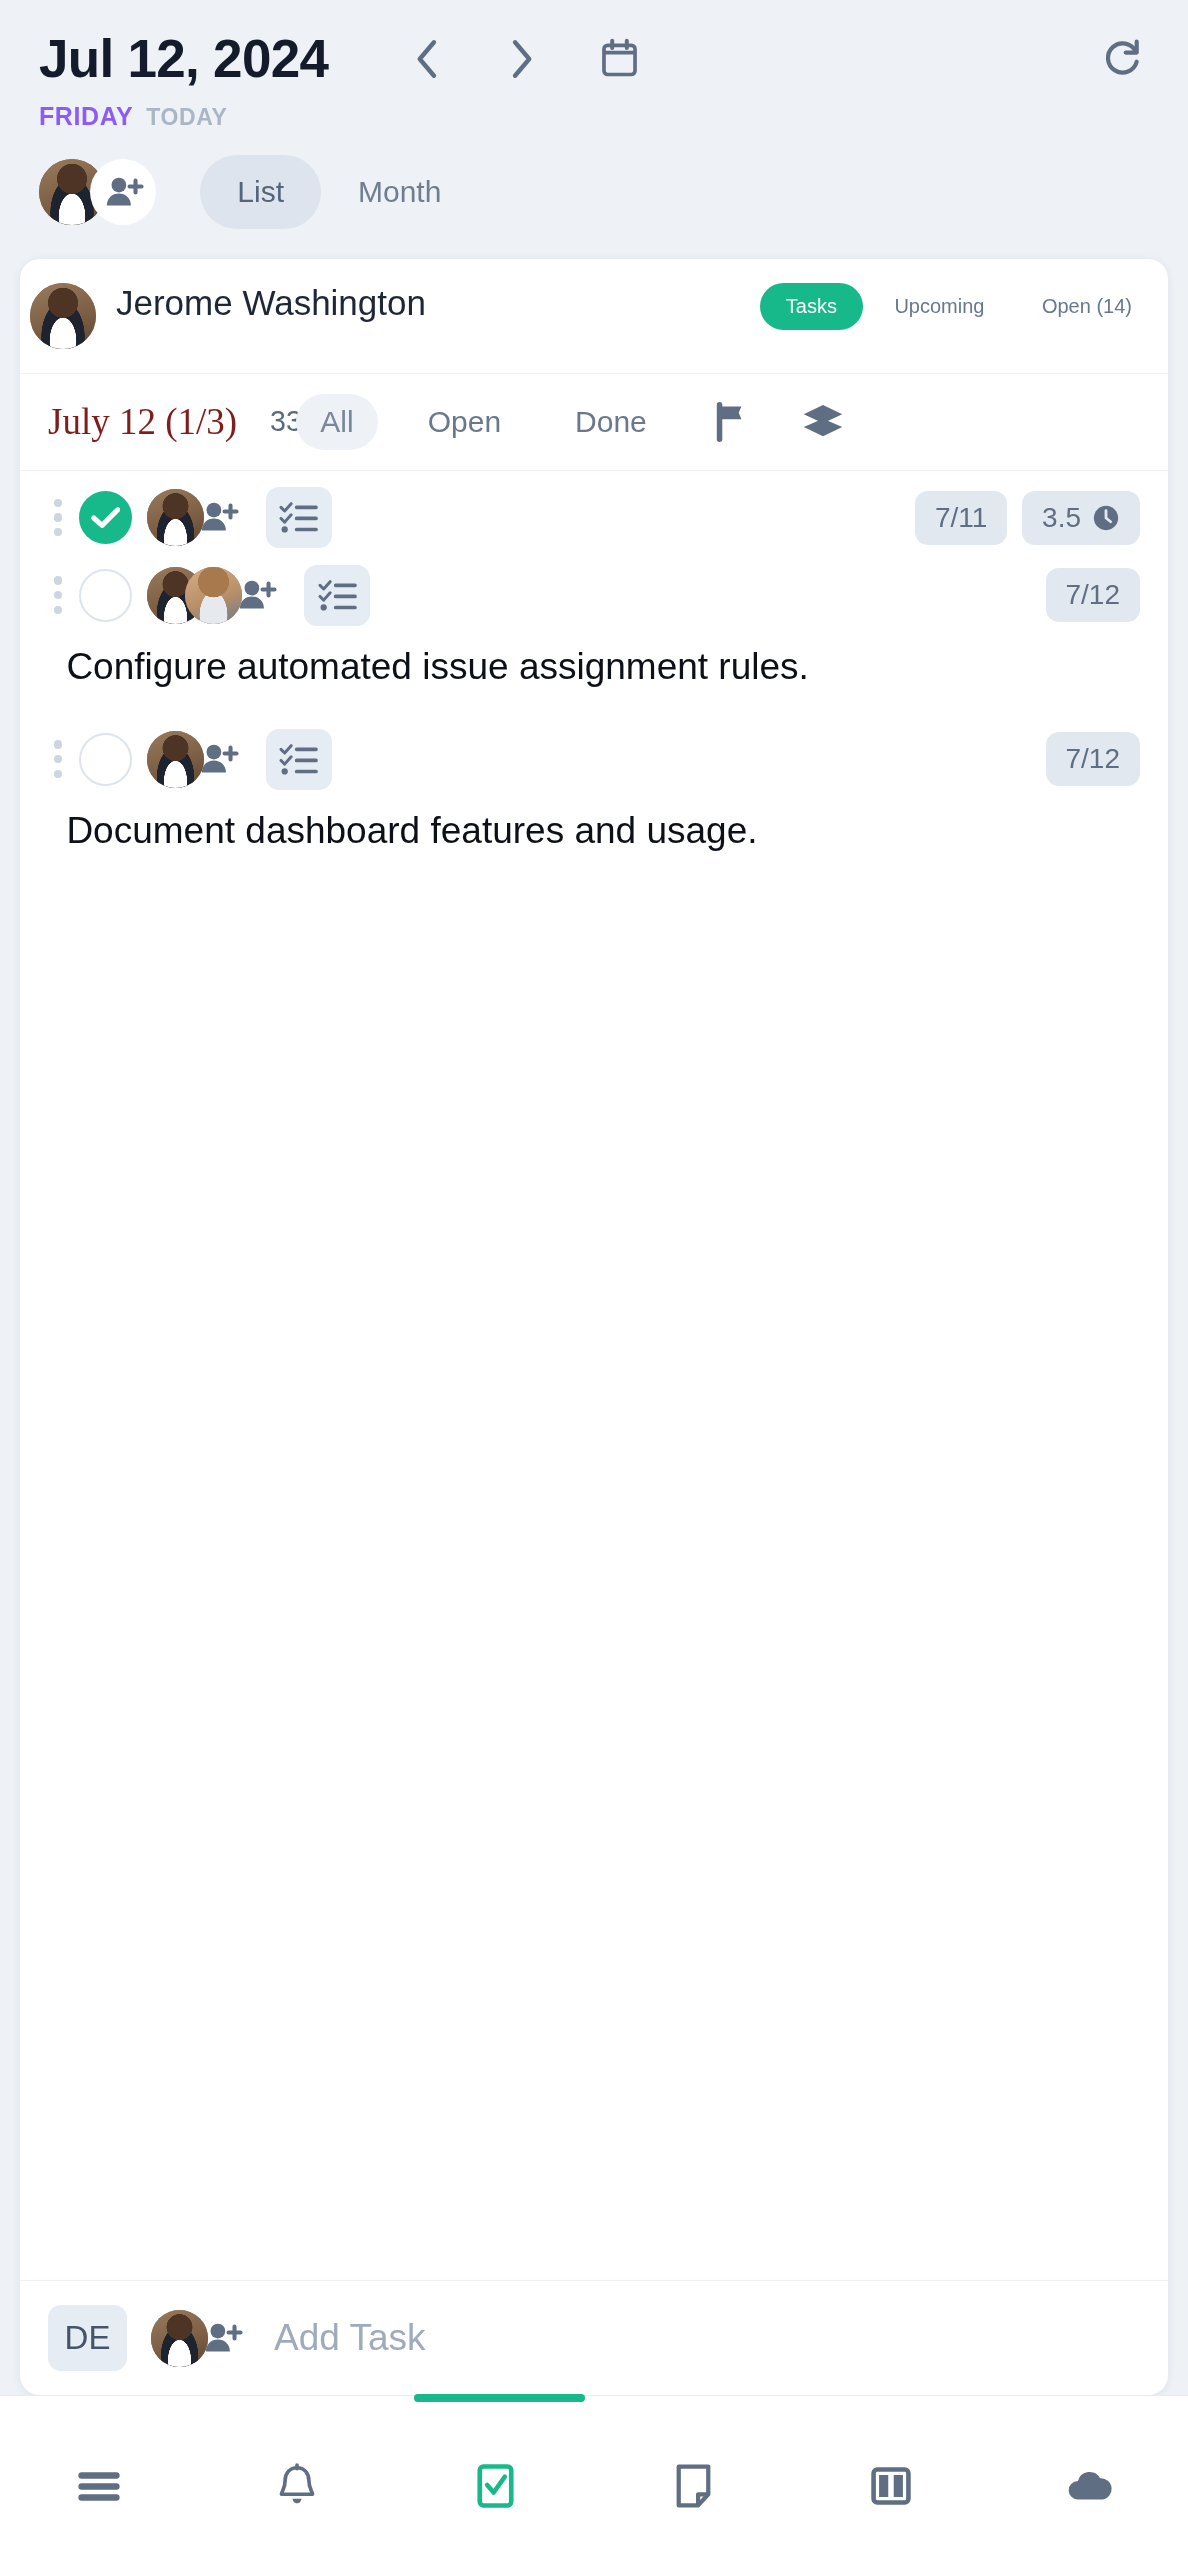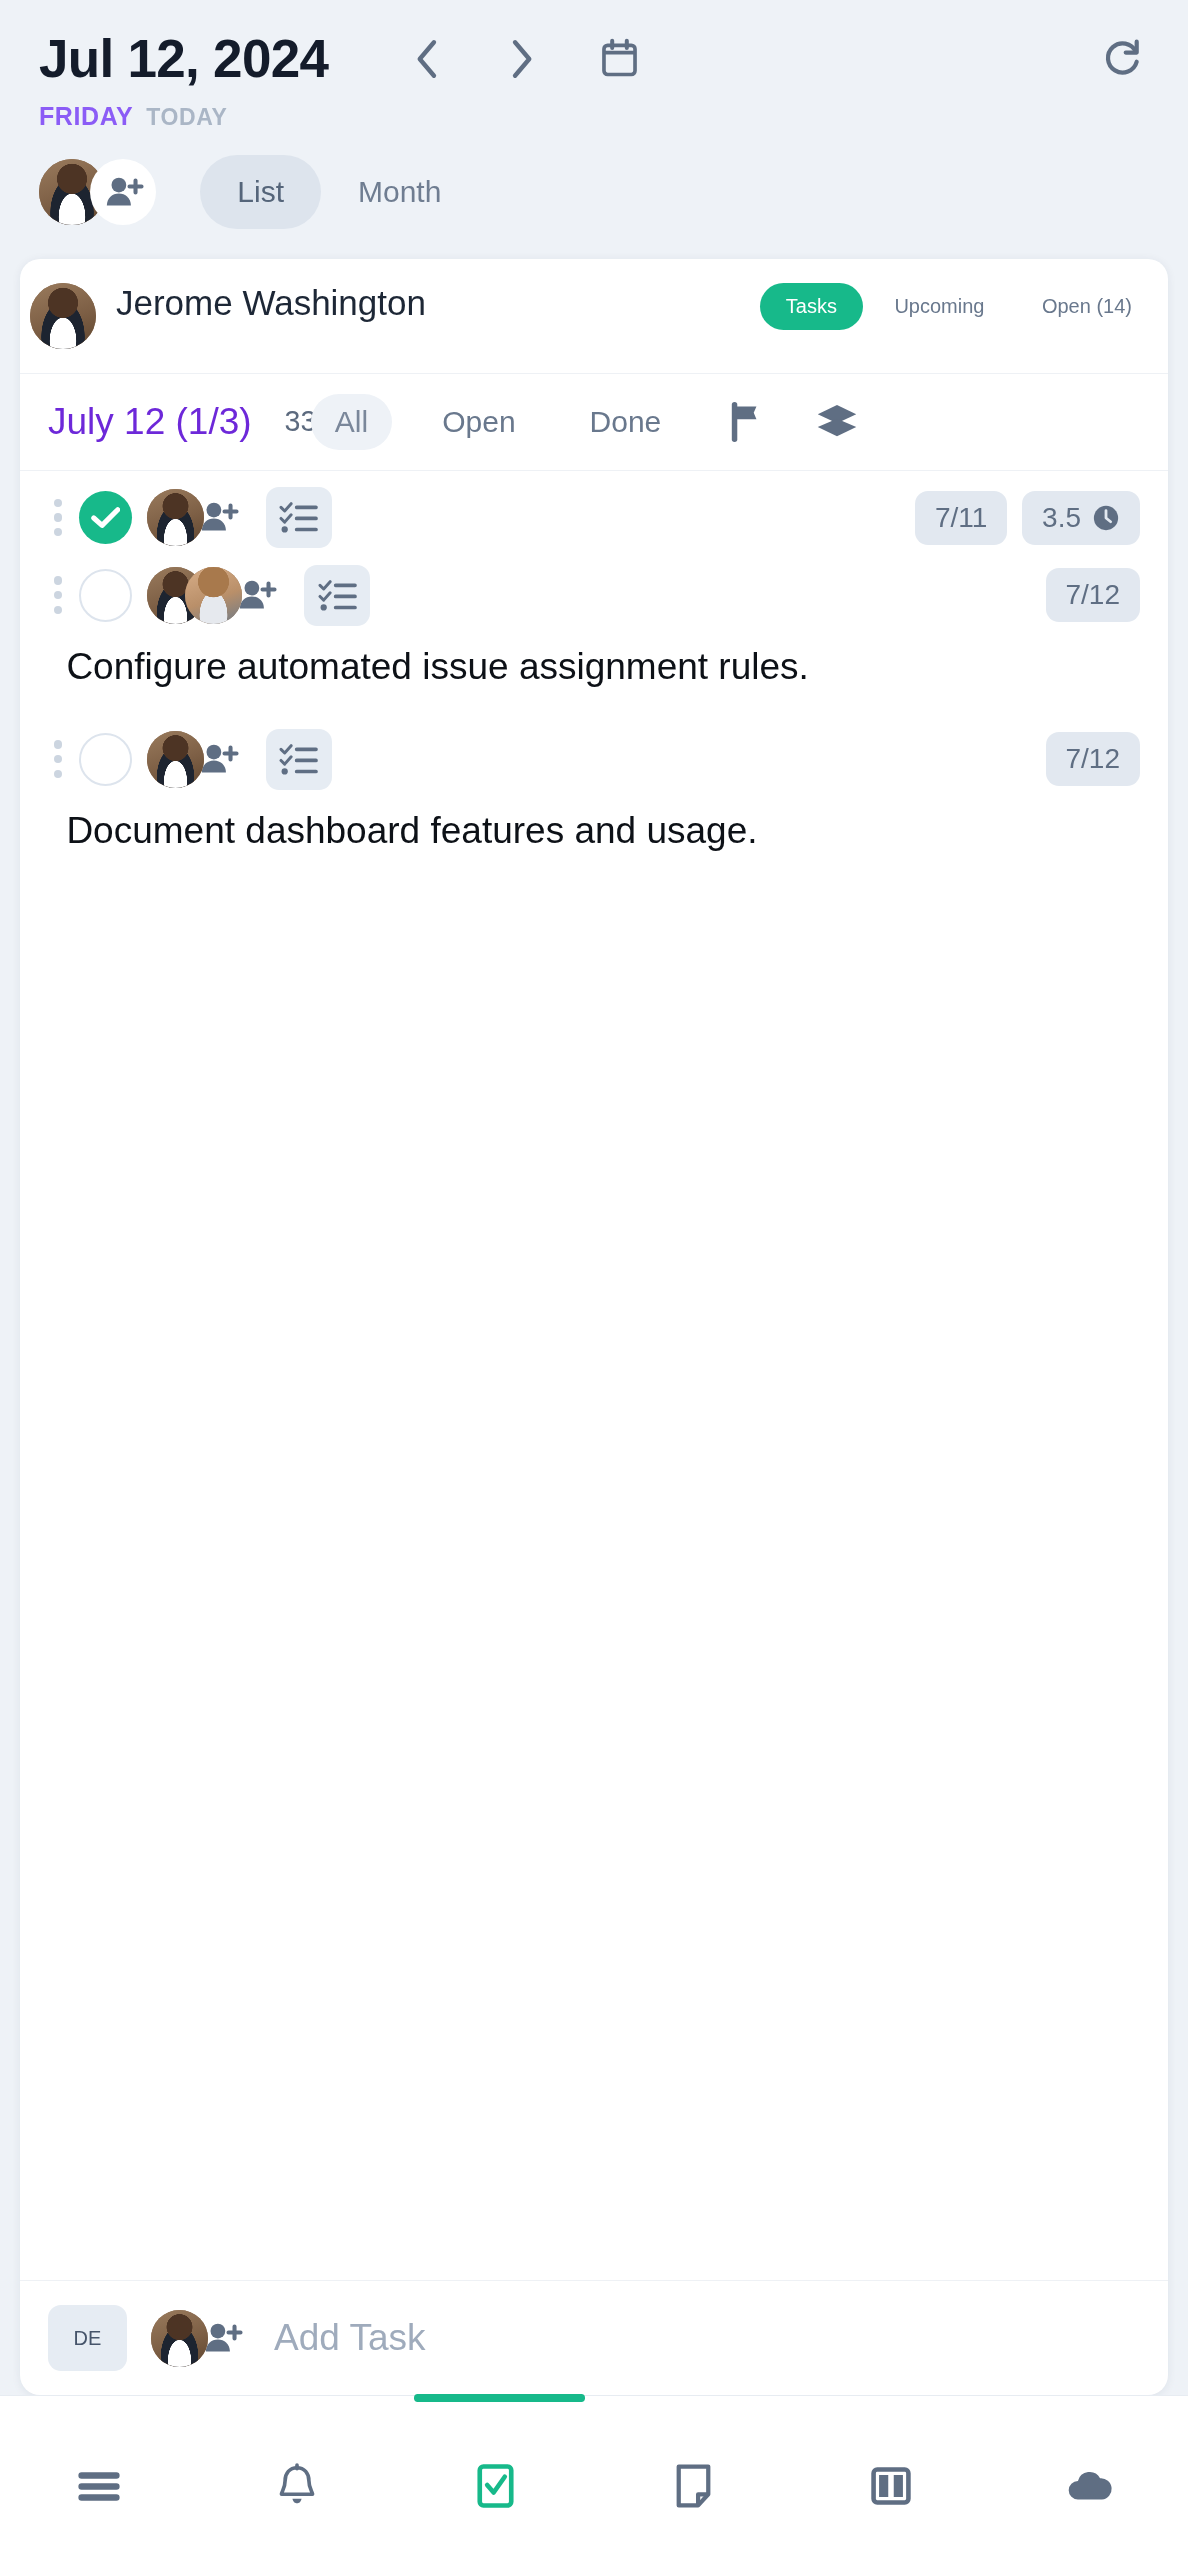--- a/index.html
+++ b/index.html
@@ -52,21 +52,21 @@
   .card { margin: 29.5px 20px 0 20px; background:#fff; border-radius: 20px;
           box-shadow: 0 1.8px 9.2px rgba(30,45,70,0.07); flex: 1; display:flex; flex-direction:column; overflow:hidden; }
 
   .card-head { display:flex; align-items:flex-start; padding: 24px 10px; border-bottom: 1.8px solid #eef1f5; }
   .owner-name { font-size: 35px; color:#1d2736; margin-left: 20px; white-space:nowrap; }
   .head-tabs { display:flex; align-items:center; margin-left: auto; gap: 5.5px; }
   .htab { font-size: 20px; color:#69788d; padding: 12px 26px; border-radius: 37px; white-space:nowrap; }
   .htab.active { background:#17b98a; color:#fff; }
 
   .filter-row { display:flex; align-items:center; padding: 20px 28px; border-bottom: 1.8px solid #eef1f5; gap: 0; }
-  .fr-title { font-size: 37px; color:#6d28d9; white-space:nowrap; }
+  .fr-title { font-size: 37px; color:#7f1d1d; white-space:nowrap;font-family:Liberation Serif, serif; }
   .pct { font-size: 28.6px; color:#5c6a7e; margin-left: 33px; white-space:nowrap; }
   .ftab { font-size: 30px; color:#69788d; padding: 11px 24px; border-radius: 37px; white-space:nowrap; }
   .ftab.active { background:#eef2f7; color:#7a879a; margin-left:-31px; }
   .ftab.sp { margin-left: 26px; }
   .ficon { width: 50px; height: 50px; display:flex; align-items:center; justify-content:center; }
   .ficon.flag { margin-left: 35px; }
   .ficon.layers { margin-left: 42px; }
 
   
   .tasklist { flex:1; display:flex; flex-direction:column; }
@@ -85,21 +85,21 @@
   .badges { margin-left:auto; display:flex; align-items:center; gap: 14.7px; }
   .badge { background:#e2e8f0; border-radius: 13px; padding: 11px 20px; font-size: 28px; color:#5f6e83; display:flex; align-items:center; gap:11px; }
   .task-text { font-size: 37px; color:#0d1117; padding: 20px 0 24px 18.4px; line-height: 1.15; }
   .task-text.done { font-style: italic; color:#a3afbf; }
 
   .spacer { flex:1; }
 
   
   .addtask { display:flex; align-items:center; padding: 24px 28px; border-top: 1.8px solid #eef1f5; }
   .de-chip { width: 79px; height: 66px; border-radius: 13px; background:#e6ecf3; display:flex; align-items:center; justify-content:center;
-             font-size: 20px; color:#46546a; }
+             font-size: 33px; color:#46546a; }
   .add-ph { font-size: 37px; color:#9fabbc; margin-left: 24px; }
 
   
   .bottomnav { height: 181px; background:#fff; border-top: 1.8px solid #e7ecf2; display:flex; align-items:center; position:relative; }
   .nav-indicator { position:absolute; top:-1.8px; left:calc(50% - 180px); width: 171px; height: 7.4px; background:#17b98a; border-radius: 3.7px; }
   .navitem { flex:1; display:flex; align-items:center; justify-content:center; height: 100%; }
 </style>
 </head>
 <body>
 

